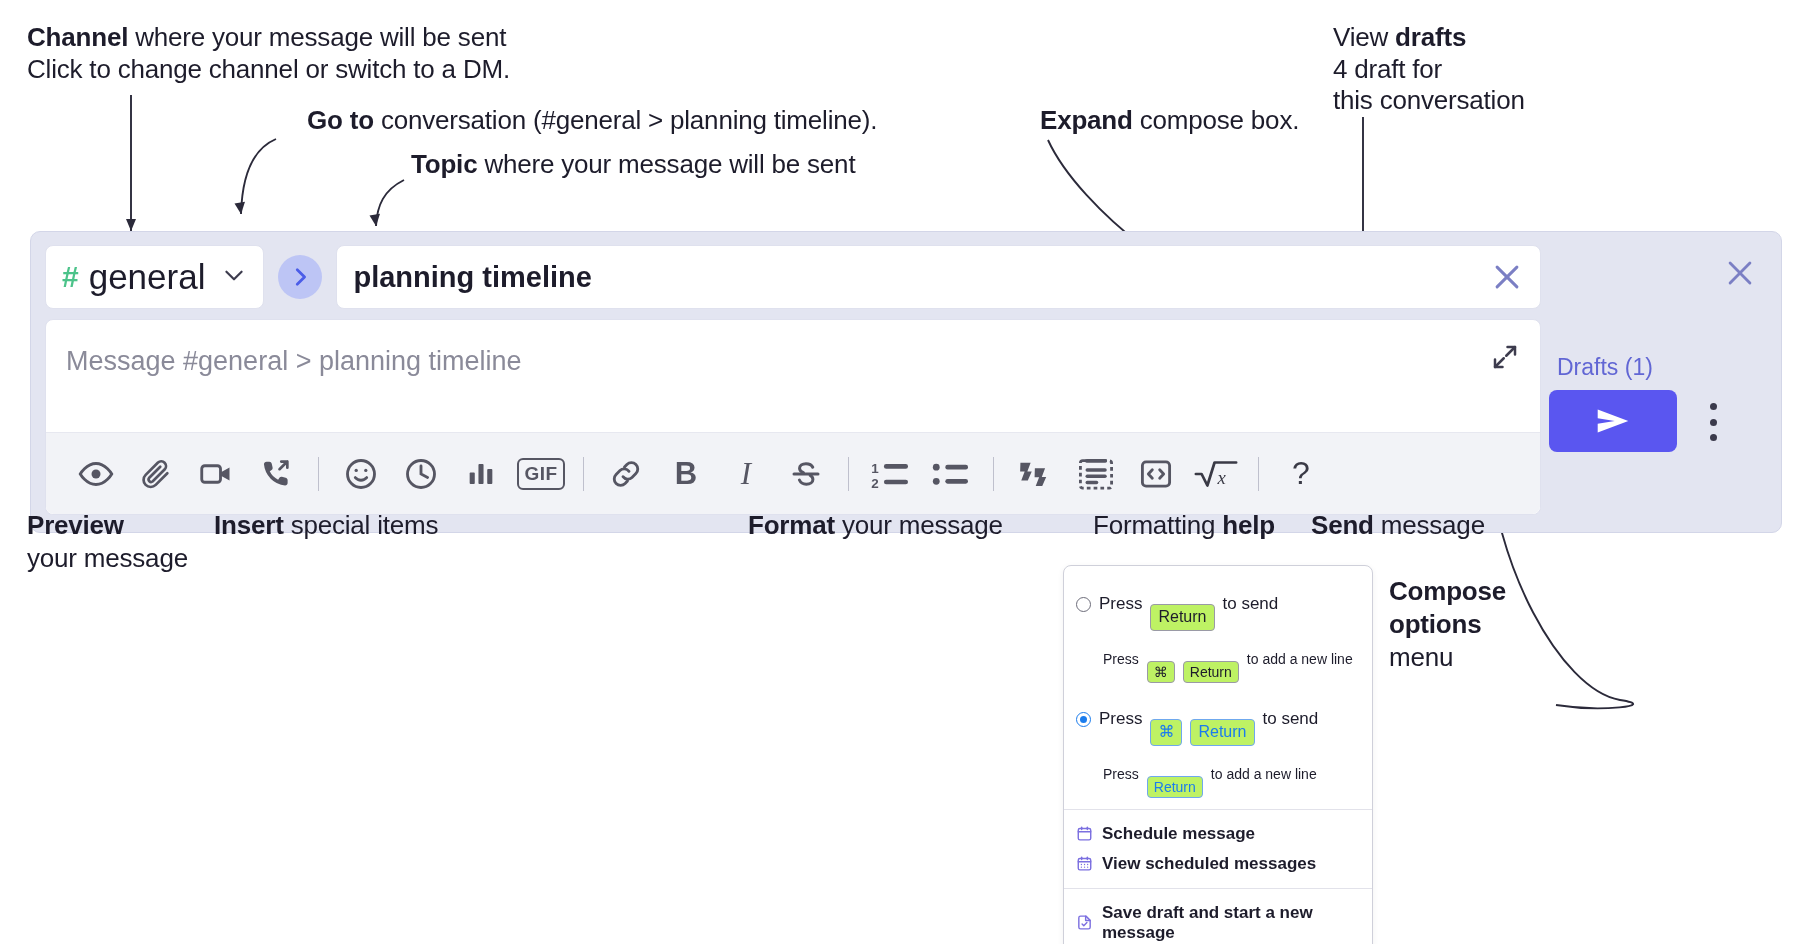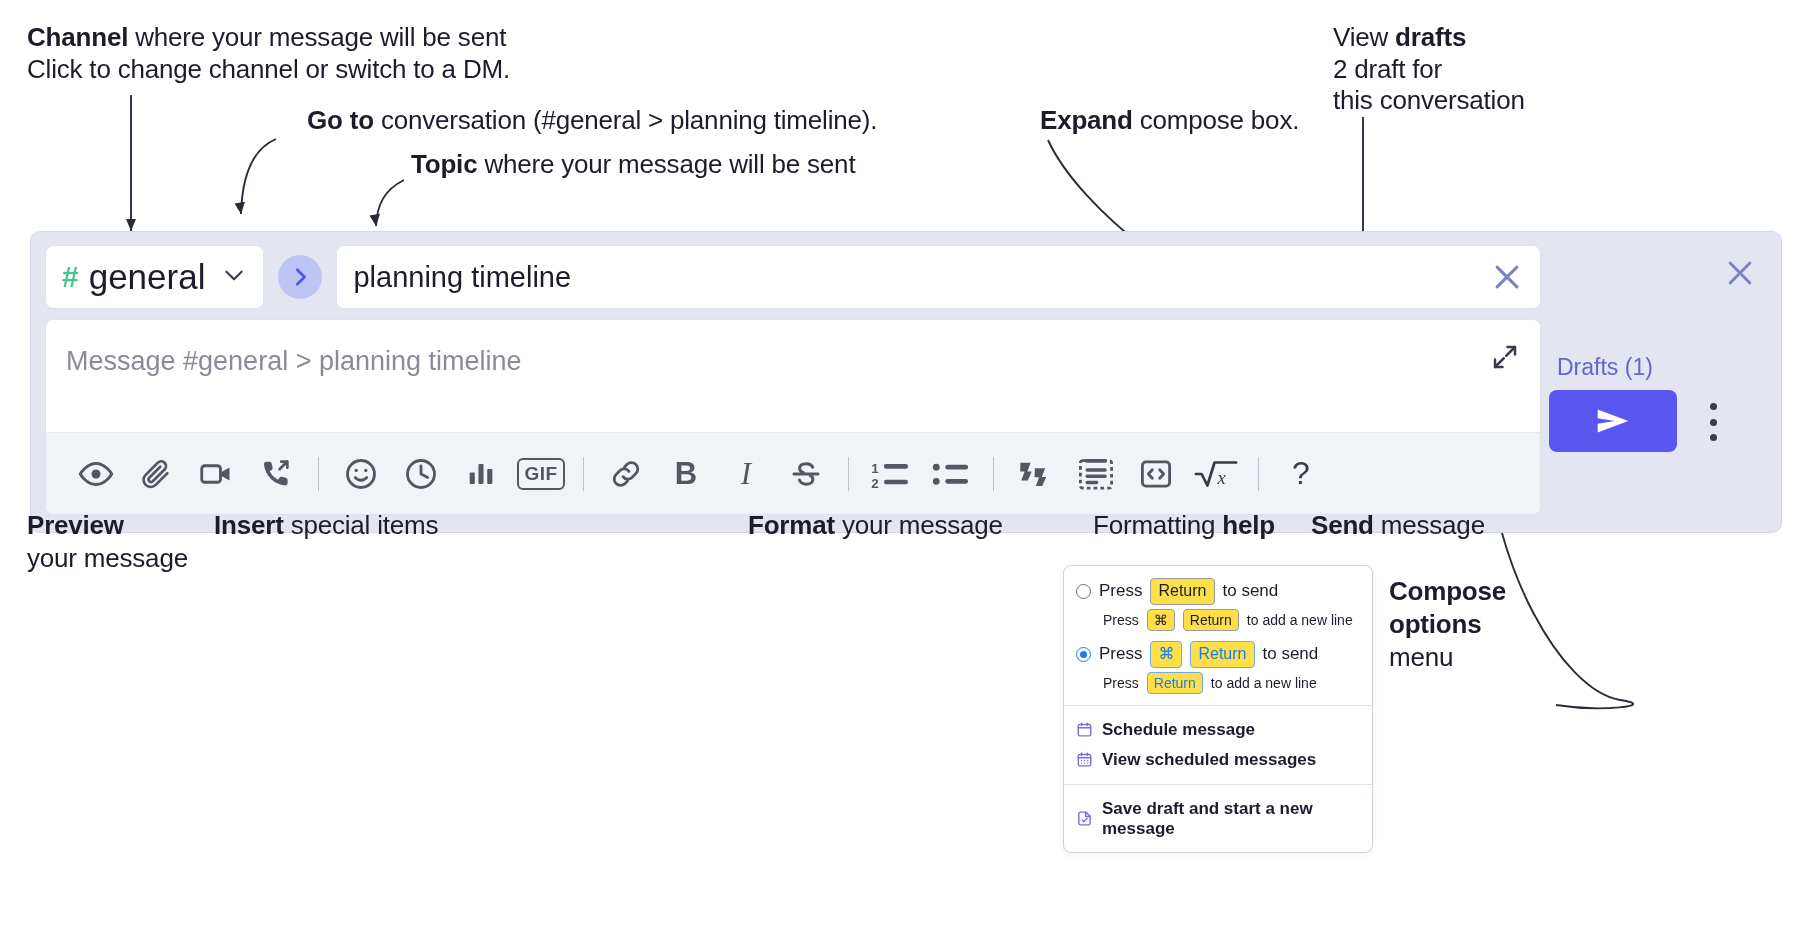--- a/index.html
+++ b/index.html
@@ -55,20 +55,21 @@
     width: 44px; height: 44px; margin: 0 14px;
     border-radius: 50%;
     background: #bdc5f5;
     display: flex; align-items: center; justify-content: center;
   }
   .topic-wrap {
     flex: 1; height: 64px;
     background: #ffffff; border: 1px solid #dfe1ee; border-radius: 8px;
     display: flex; align-items: center; padding: 0 16px;
     position: relative;
+    font-weight: bold;
   }
   .topic-text { font-size: 29px; color: #1d1c2b; }
   .topic-clear {
     position: absolute; right: 16px; top: 50%; transform: translateY(-50%);
     color: #7b7fc4; line-height: 0;
   }
 
   
   .msgbox {
     margin-top: 10px;
@@ -150,21 +151,21 @@
   .radio.on { border-color: #1b7ced; }
   .radio.on::after {
     content: ""; position: absolute; left: 2.8px; top: 2.8px;
     width: 7.4px; height: 7.4px; border-radius: 50%; background: #1b7ced;
   }
   .mrow.main { font-size: 17px; }
   .mrow.sub { font-size: 14px; padding-left: 39px; color: #1d1c2b; }
   .key {
     border: 1px solid #9a9aa6; border-radius: 4px;
     padding: 1px 6px; font-size: 14px; line-height: 1.3;
-    display: inline-block; color: #1d1c2b; background: #fde047;
+    display: inline-block; color: #1d1c2b; background: #bef264; margin-top: 26px;
   }
   .key.blue { border-color: #6fa8ee; color: #1b7ced; }
   .key.big { font-size: 16px; padding: 2px 7px; }
   .mdiv { height: 1px; background: #e2e2ea; margin: 9px 0; }
   .mitem {
     display: flex; align-items: center; gap: 9px;
     padding: 5px 12px; font-size: 17px; font-weight: bold;
   }
   .mitem .mi-ico { color: #7b6fe0; line-height: 0; flex: none; }
 </style>
@@ -215,21 +216,21 @@
   <div class="anno" style="left:27px; top:22px;"><b>Channel</b><span> where your message will be sent</span></div>
   <div class="anno anno-it" style="left:27px; top:54px;">Click to change channel or switch to a DM.</div>
 
   <div class="anno" style="left:283px; top:105px;margin-left:24px;"><b>Go to</b><span> conversation (#general &gt; planning timeline).</span></div>
 
   <div class="anno" style="left:411px; top:149px;"><b>Topic</b><span> where your message will be sent</span></div>
 
   <div class="anno" style="left:1040px; top:105px;"><b>Expand</b><span> compose box.</span></div>
 
   <div class="anno" style="left:1333px; top:22px;"><span>View </span><b>drafts</b></div>
-  <div class="anno anno-it" style="left:1333px; top:54px;">2 draft for</div>
+  <div class="anno anno-it" style="left:1333px; top:54px;">4 draft for</div>
   <div class="anno anno-it" style="left:1333px; top:85px;">this conversation</div>
 
   <div class="compose">
 
     <div class="compose-left">
 
       <div class="hdr-row">
 
         <div class="channel-btn">
           <span class="hash">#</span>

